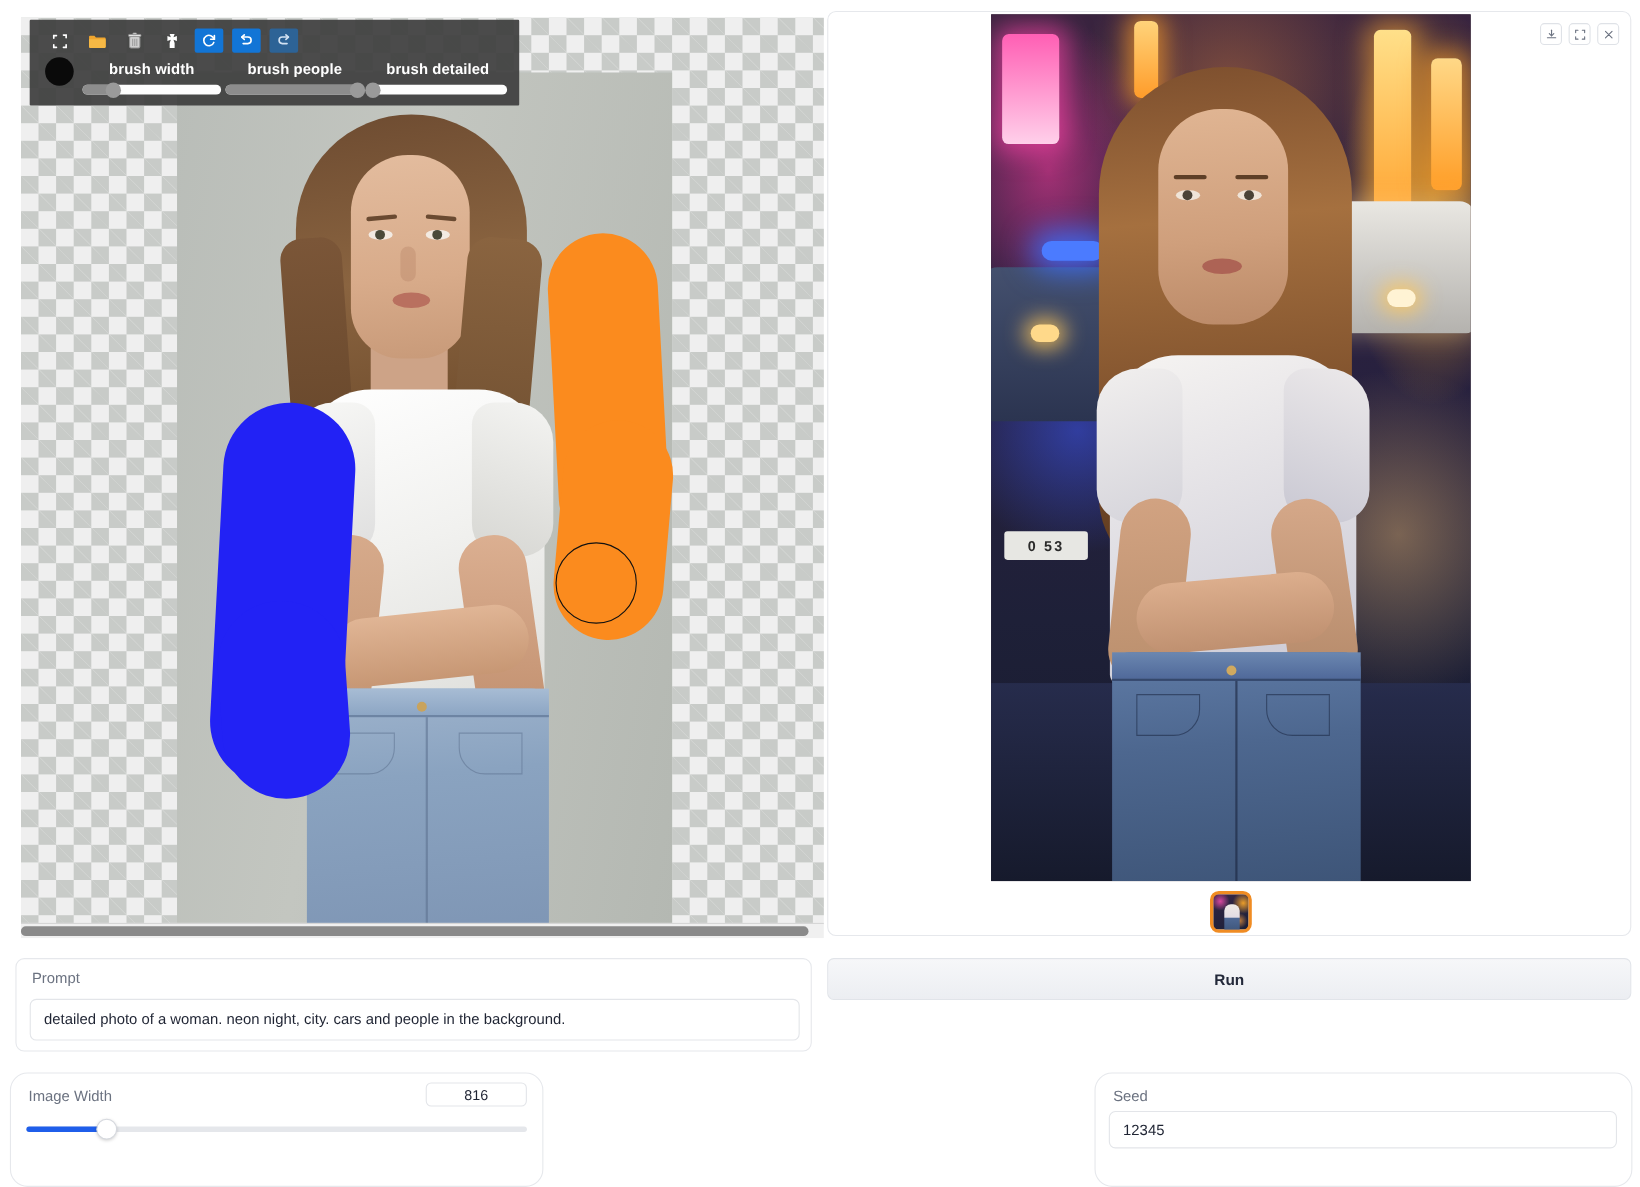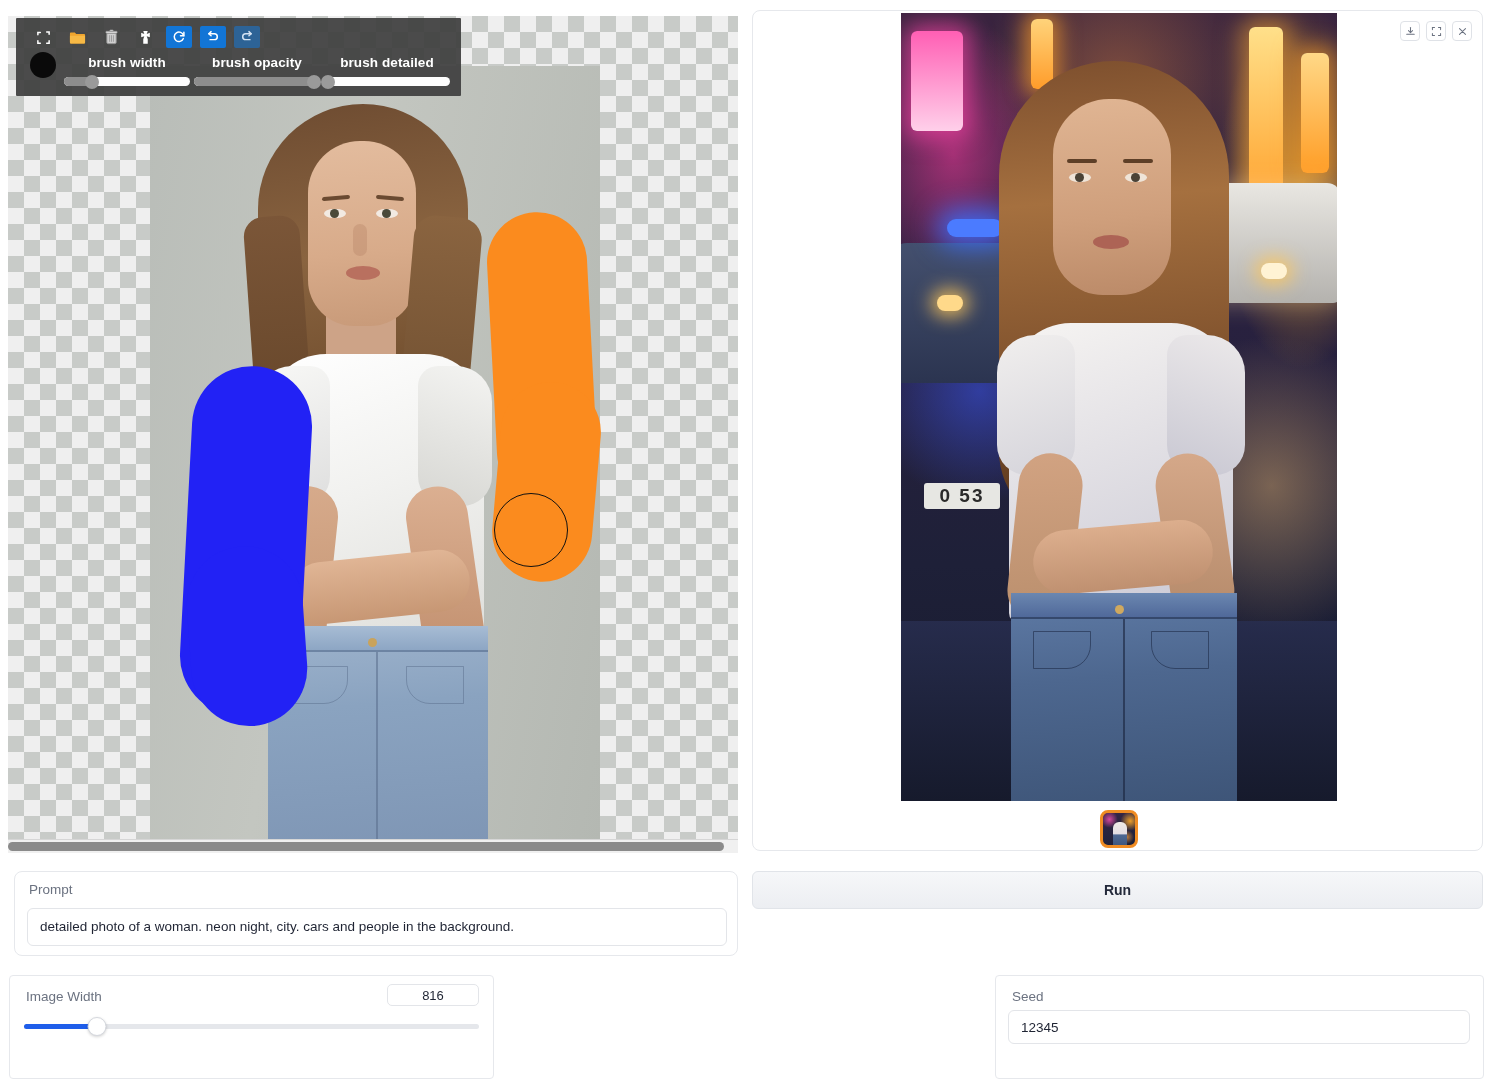--- a/index.html
+++ b/index.html
@@ -14,21 +14,21 @@
   #app {
     position: relative;
     width: 1491px;
     height: 1079px;
     background: #ffffff;
   }
 
   
   #editor-panel {
     position: absolute;
-    left: 8px; top: 8px;
+    left: 19px; top: 8px;
     width: 730px; height: 845px;
     background: #ffffff;
     overflow: hidden;
   }
 
   
   #canvas-checker {
     position: absolute;
     left: 0; top: 8px;
     width: 730px; height: 825px;
@@ -337,23 +337,23 @@
     background: #ffd98a; box-shadow: 0 0 18px 6px rgba(255,200,90,.8);
   }
   .lamp1 { left: 36px; top: 282px; }
   .lamp2 { left: 360px; top: 250px; background:#fff3d4; }
   .blue-flash {
     position:absolute; left: 46px; top: 206px; width: 56px; height: 18px;
     border-radius: 9px; background:#4b7bff;
     box-shadow: 0 0 26px 10px rgba(60,110,255,.85);
   }
   .plate {
-    position:absolute; left: 23px; top: 470px; width: 76px; height: 26px;
+    position:absolute; left: 12px; top: 470px; width: 76px; height: 26px;
     background:#e7e7e3; border-radius:3px;
-    color:#2a2a2a; font-size:19px; font-weight:700;
+    color:#2a2a2a; font-size:13px; font-weight:700;
     display:flex; align-items:center; justify-content:center;
     letter-spacing:2px;
   }
   .road {
     position:absolute; left:0; bottom:0; width:100%; height:180px;
     background: linear-gradient(180deg, rgba(40,46,80,.85), rgba(22,26,44,1));
   }
   
   .out-subject { position:absolute; left:0; top:0; width:436px; height:788px; }
   .o-hair {
@@ -472,21 +472,21 @@
     display:flex; align-items:center; justify-content:center;
     cursor:pointer;
   }
 
   
   .param-card {
     position:absolute; top:975px;
     height: 104px;
     background:#ffffff;
     border:1px solid #e6e8ec;
-    border-radius:4px;
+    border-radius:16px;
     text-decoration:underline;
   }
   #card-width  { left: 9px;   width: 485px; }
   #card-height { left: 502px; width: 485px; }
   #card-seed   { left: 995px; width: 489px; }
 
   .param-label {
     position:absolute; left:16px; top:13px;
     font-size:13.5px; color:#6b7280;
   }
@@ -630,21 +630,21 @@
 
         <div class="slider-group">
           <div class="slider-label">brush width</div>
           <div class="slider-track">
             <div class="slider-fill" style="width:22%"></div>
             <div class="slider-knob" style="left:22%"></div>
           </div>
         </div>
 
         <div class="slider-group">
-          <div class="slider-label">brush opacity</div>
+          <div class="slider-label">brush people</div>
           <div class="slider-track">
             <div class="slider-fill" style="width:95%"></div>
             <div class="slider-knob" style="left:95%"></div>
           </div>
         </div>
 
         <div class="slider-group">
           <div class="slider-label">brush detailed</div>
           <div class="slider-track">
             <div class="slider-fill" style="width:3%"></div>

